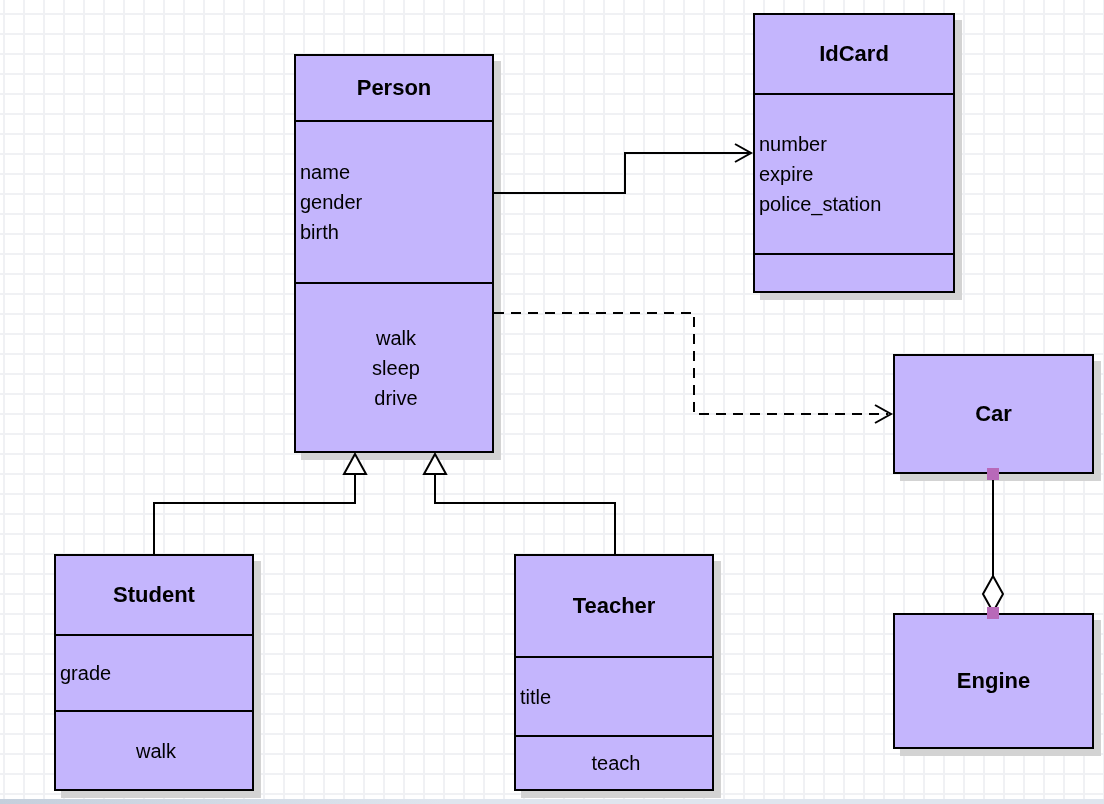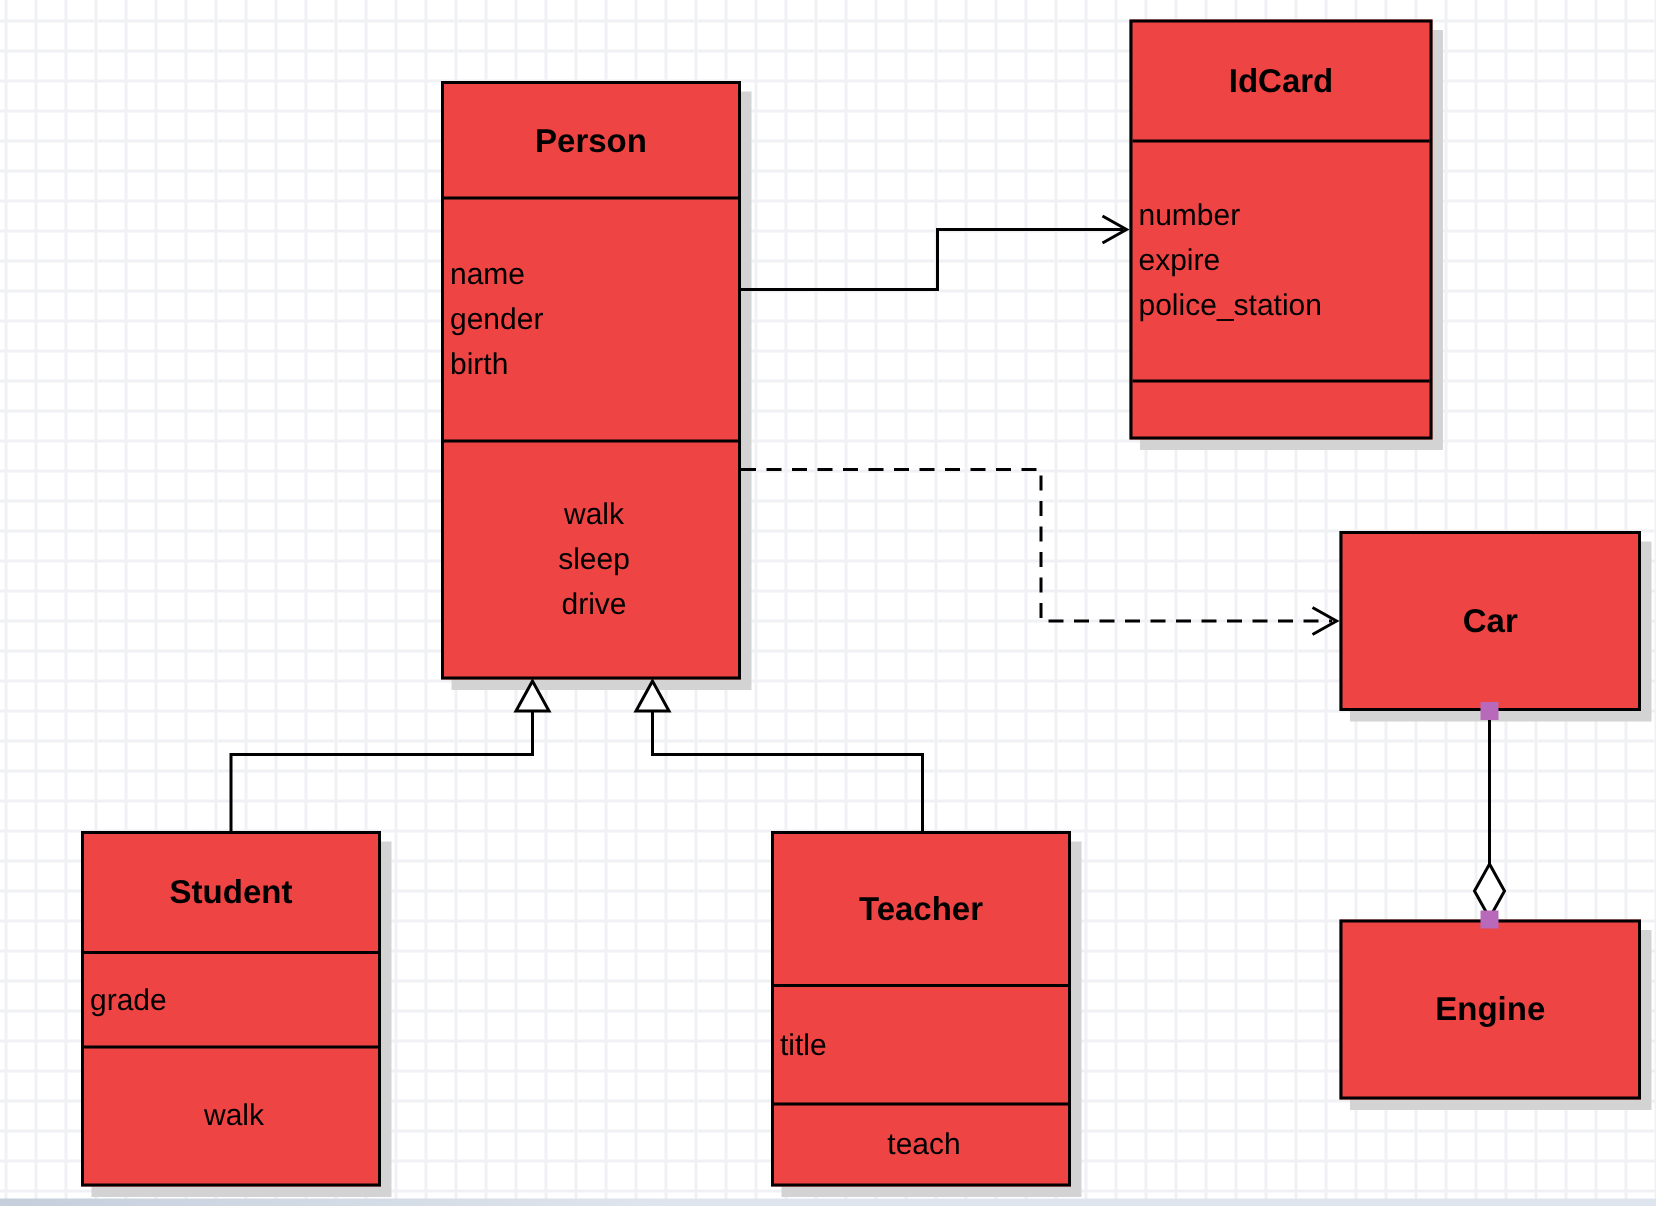--- a/index.html
+++ b/index.html
@@ -17,21 +17,21 @@
       linear-gradient(to bottom, #f0f1f4 2px, transparent 2px);
     background-size: 20px 20px;
     background-position: 3px 13px;
   }
   .bottom-bar {
     position: absolute; left: 0; right: 0; bottom: 0; height: 5px;
     background: linear-gradient(90deg, #c5cfdc 0%, #dfe5ee 40%, #dfe5ee 100%);
   }
   .uml-class {
     position: absolute;
-    background: #ef4444;
+    background: #c4b5fd;
     border: 2px solid #000;
     box-shadow: 7px 7px 0 0 #d3d3d3;
     display: flex;
     flex-direction: column;
   }
   .uml-title {
     display: flex; align-items: center; justify-content: center;
     font-weight: bold; font-size: 22px;
     flex: none;
   }
@@ -43,30 +43,30 @@
     font-size: 20px; line-height: 30px;
     overflow: hidden;
   }
   .uml-section.fill { flex: 1; align-items: center; }
   .member { display: block; white-space: nowrap; }
   svg.edges { position: absolute; inset: 0; pointer-events: none; }
   svg.edges .hit { pointer-events: stroke; }
 
   
   #cls-person  { left: 294px; top: 54px;  width: 200px; height: 399px; }
-  #cls-person  .uml-title   { height: 75px; }
+  #cls-person  .uml-title   { height: 64px; }
   #cls-person  .sec-attrs   { height: 162px; }
   #cls-idcard  { left: 753px; top: 13px;  width: 202px; height: 280px; }
   #cls-idcard  .uml-title   { height: 78px; }
   #cls-idcard  .sec-attrs   { height: 160px; }
   #cls-car     { left: 893px; top: 354px; width: 201px; height: 120px; }
-  #cls-engine  { left: 893px; top: 613px; width: 201px; height: 120px; }
+  #cls-engine  { left: 893px; top: 613px; width: 201px; height: 136px; }
   #cls-student { left: 54px;  top: 554px; width: 200px; height: 237px; }
   #cls-student .uml-title   { height: 78px; }
-  #cls-student .sec-attrs   { height: 63px; }
+  #cls-student .sec-attrs   { height: 76px; }
   #cls-teacher { left: 514px; top: 554px; width: 200px; height: 237px; }
   #cls-teacher .uml-title   { height: 100px; }
   #cls-teacher .sec-attrs   { height: 79px; }
 </style>
 </head>
 <body>
 
 <div class="grid-layer"></div>
 <div class="bottom-bar"></div>
 

